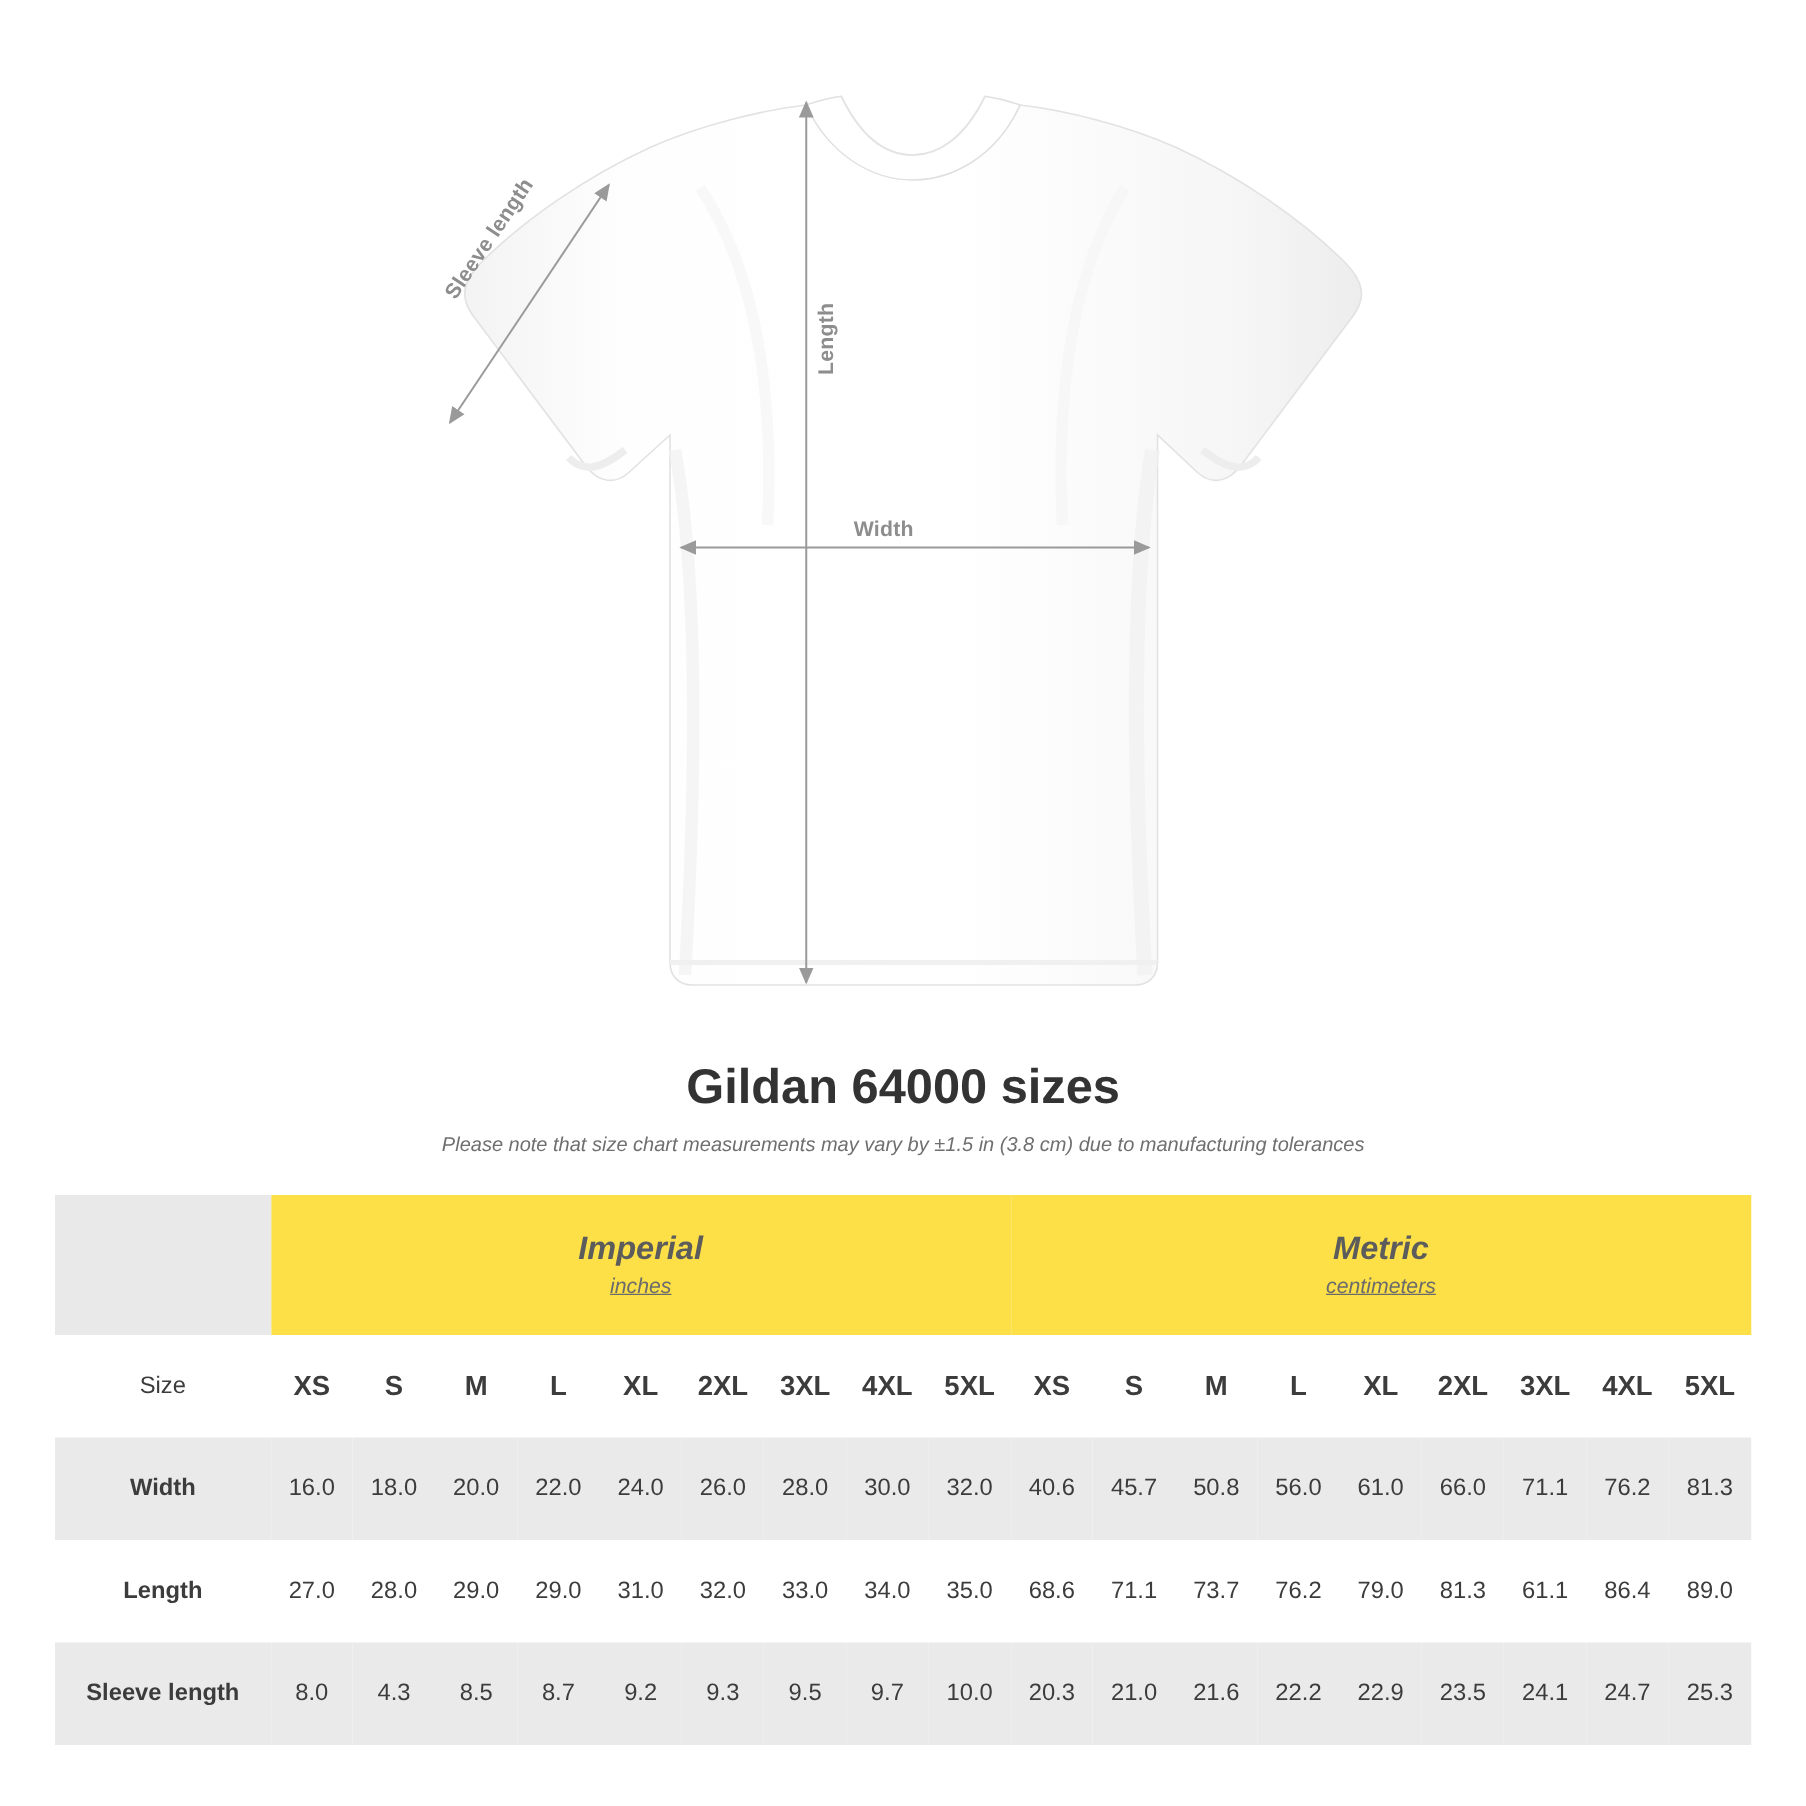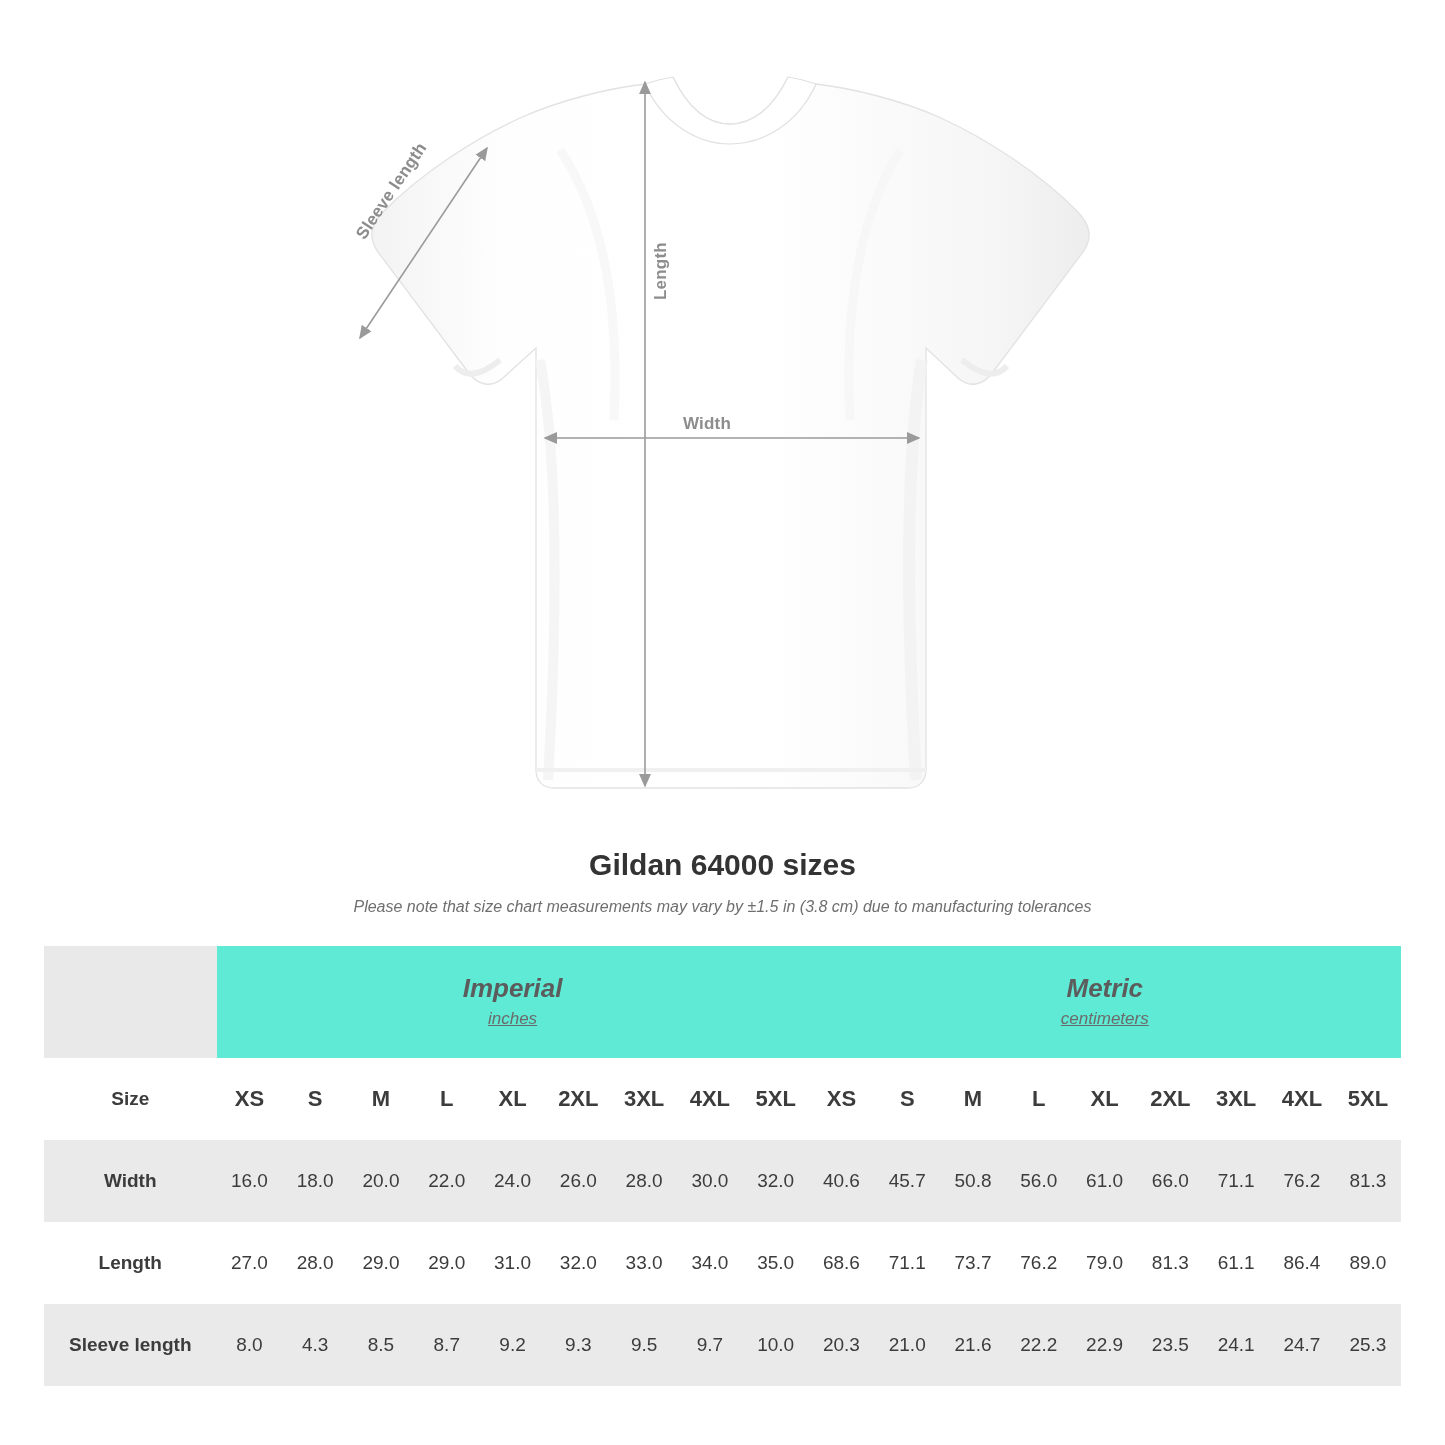--- a/index.html
+++ b/index.html
@@ -55,21 +55,21 @@
     left: 683px;
     top: 414px;
   }
 
   
   .heading {
     text-align: center;
     margin-top: 18px;
   }
   .title {
-    font-size: 30px;
+    font-size: 39px;
     font-weight: bold;
     color: #333333;
     margin: 0;
   }
   .subtitle {
     font-size: 16px;
     font-style: italic;
     color: #6f6f6f;
     margin: 16px 0 0 0;
   }
@@ -87,21 +87,21 @@
   table.size-chart th {
     border: none;
     text-align: center;
     vertical-align: middle;
     font-size: 19px;
     color: #3c3c3c;
     padding: 0;
   }
   .unit-head {
     height: 112px;
-    background: #5eead4;
+    background: #fde047;
   }
   .unit-head .unit-name {
     font-size: 26px;
     font-style: italic;
     font-weight: bold;
     color: #5c5c5c;
     line-height: 1.25;
   }
   .unit-head .unit-sub {
     font-size: 17px;
@@ -113,21 +113,21 @@
   .corner-cell { background: #e9e9e9; }
 
   tr.row-size td {
     height: 82px;
     background: #ffffff;
     font-size: 22px;
     font-weight: bold;
     color: #3c3c3c;
   }
   tr.row-size td.label-cell {
-    font-weight: bold;
+    font-weight: normal;
     font-size: 19px;
   }
   tr.row-alt td { background: #eaeaea; }
   tr.row-plain td { background: #ffffff; }
   tr.data-row td {
     height: 82px;
     font-size: 19px;
   }
   td.label-cell {
     font-weight: bold;

